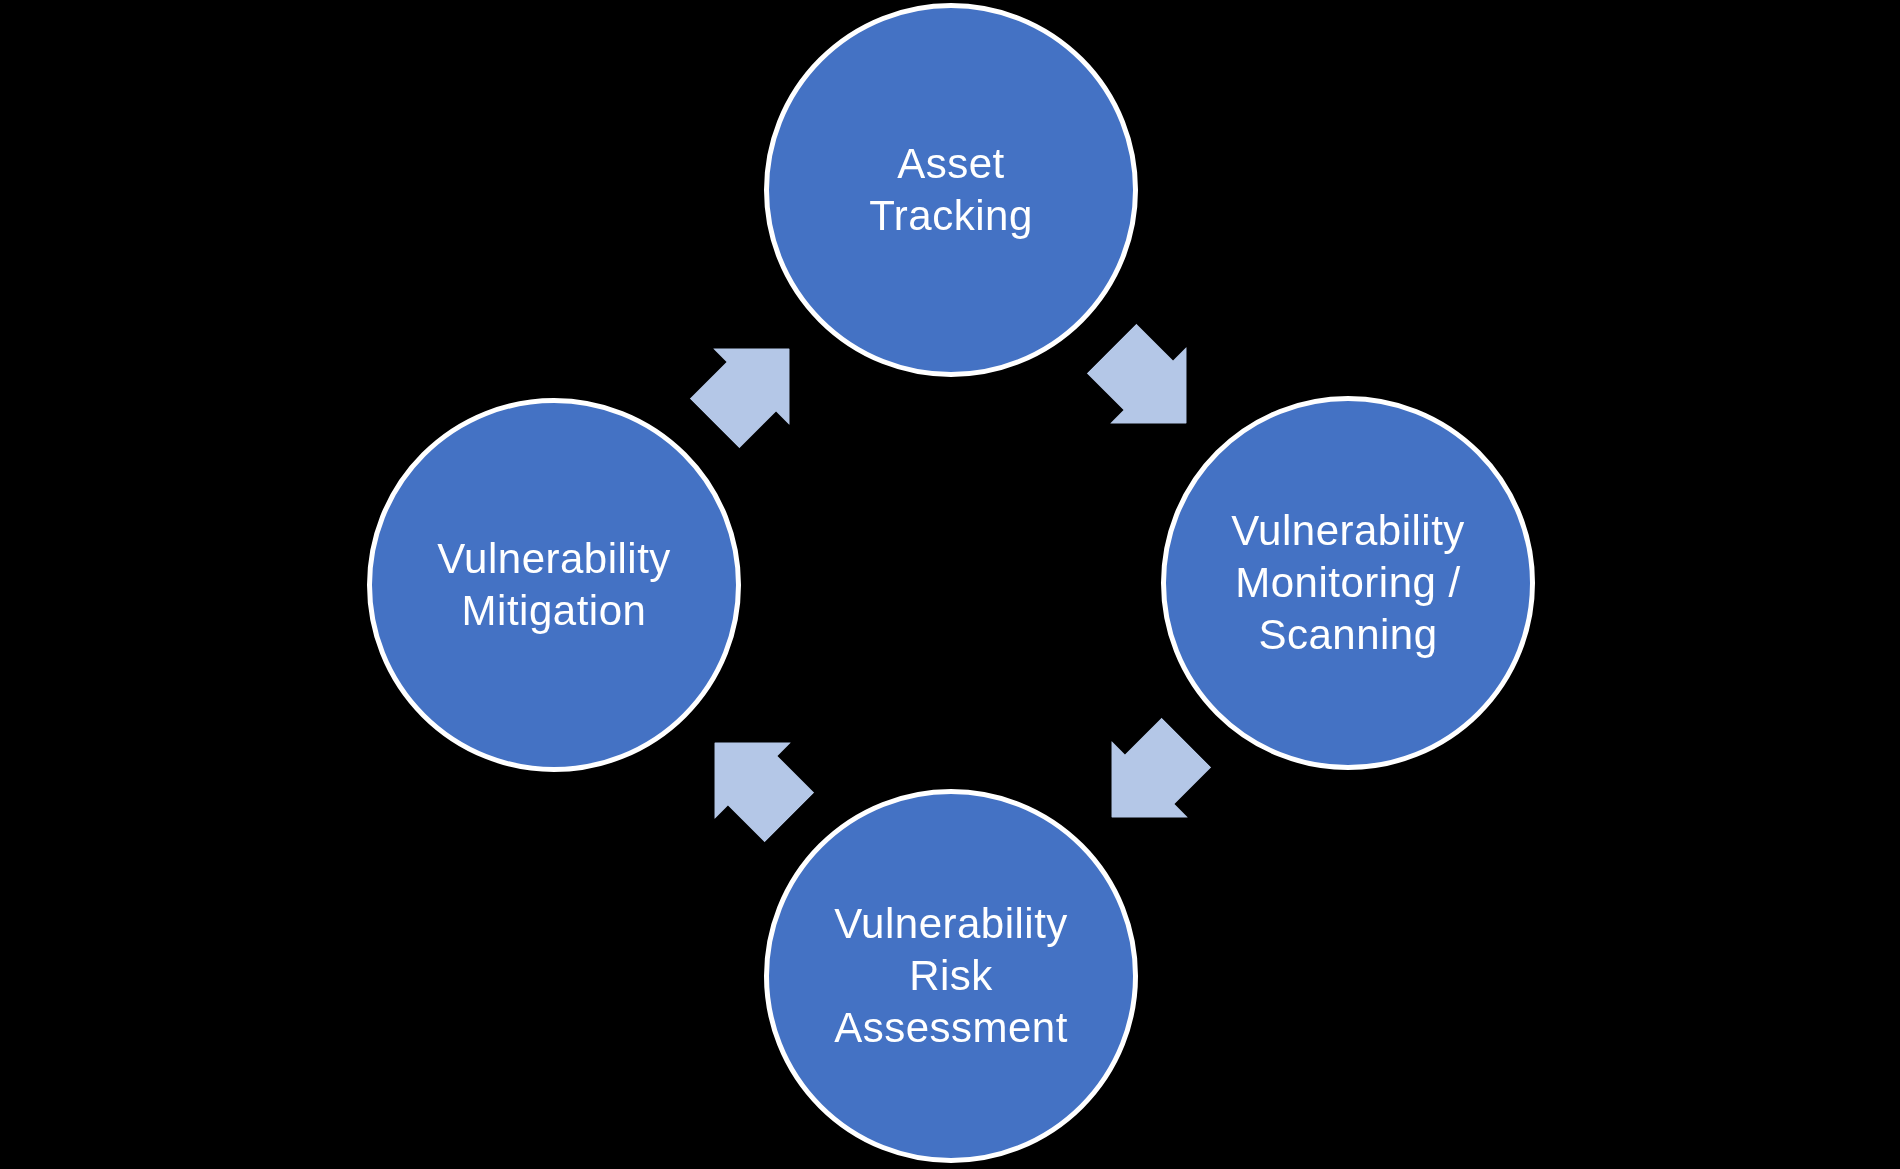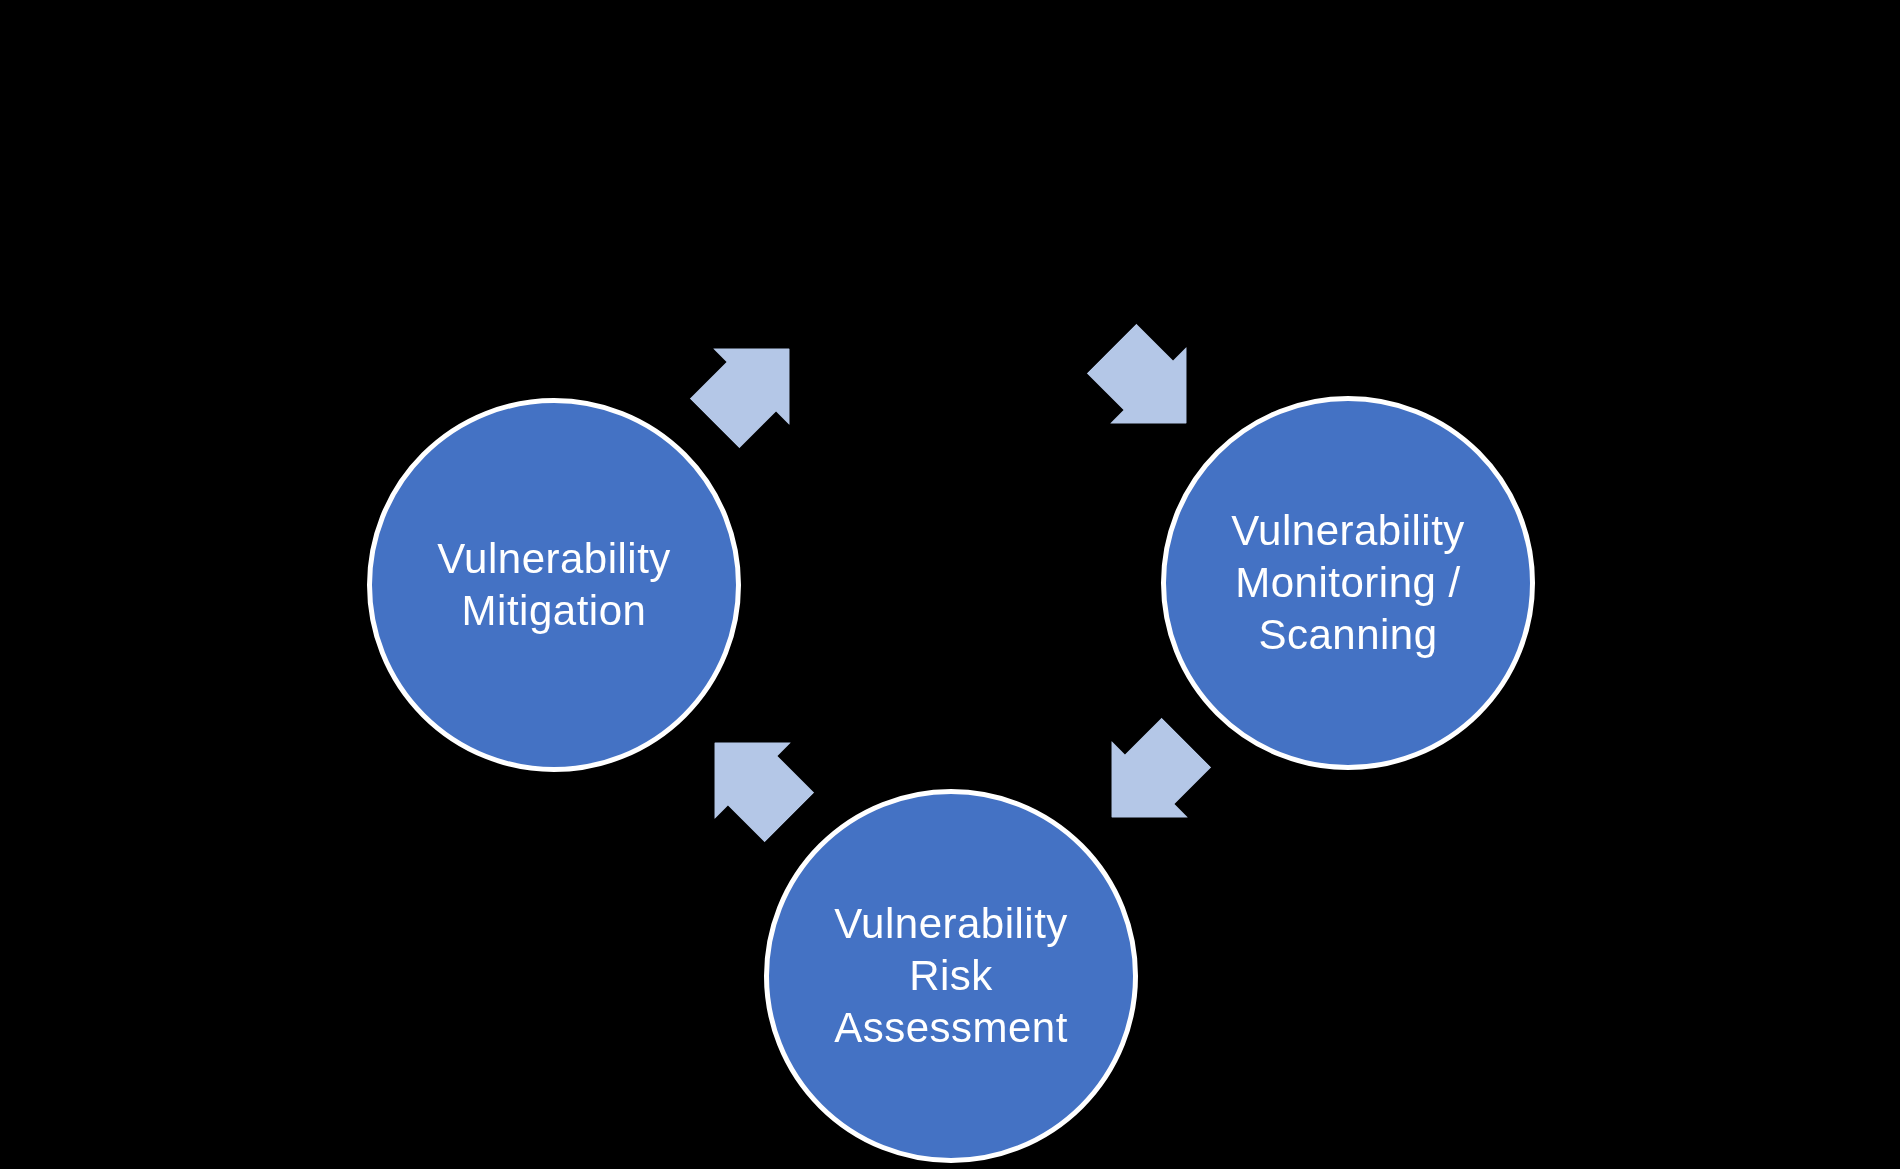--- a/index.html
+++ b/index.html
@@ -46,20 +46,24 @@
   .arrow-top-right    { left: 1096px; top: 332px; transform: rotate(45deg); }
   .arrow-right-bottom { left: 1096px; top: 726px; transform: rotate(135deg); }
   .arrow-bottom-left  { left: 699px;  top: 726px; transform: rotate(225deg); }
   .arrow-left-top     { left: 699px;  top: 332px; transform: rotate(-45deg); }
 </style>
 </head>
 <body>
 
 <div class="stage" style="background-color: rgb(0, 0, 0);">
 
+  <div class="node node-top" style="background-color: rgb(68, 114, 196); border-color: rgb(255, 255, 255);">
+    <div class="node-label" style="color: rgb(255, 255, 255);">Asset
+Tracking</div>
+  </div>
 
   <div class="node node-right" style="background-color: rgb(68, 114, 196); border-color: rgb(255, 255, 255);">
     <div class="node-label" style="color: rgb(255, 255, 255);">Vulnerability
 Monitoring /
 Scanning</div>
   </div>
 
   <div class="node node-bottom" style="background-color: rgb(68, 114, 196); border-color: rgb(255, 255, 255);">
     <div class="node-label" style="color: rgb(255, 255, 255);">Vulnerability
 Risk

